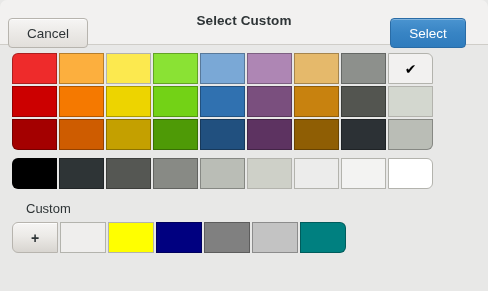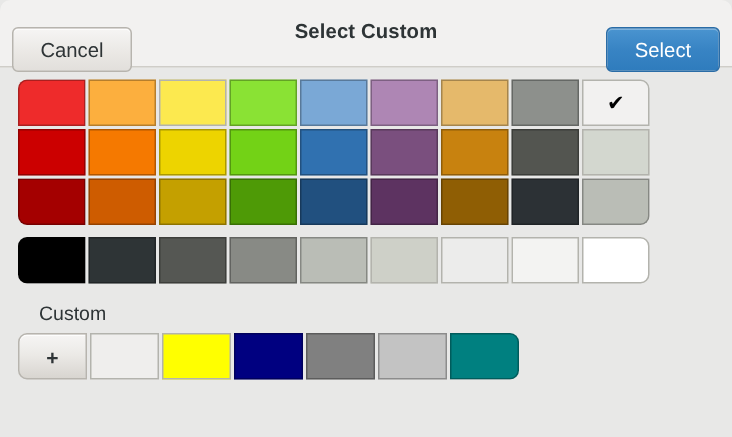--- a/index.html
+++ b/index.html
@@ -51,21 +51,21 @@
     margin-top:11px;
   }
   #cancel-button {
     left:8px; width:80px;
     background:linear-gradient(to bottom,#f6f5f4 0%,#eceae7 48%,#e2dfdb 100%);
     border:1px solid #b7b4ae;
     color:#2e3436;
     box-shadow:inset 0 1px 0 rgba(255,255,255,.75);
   }
   #select-button {
-    right:8px; width:76px;
+    right:22px; width:76px;
     background:linear-gradient(to bottom,#4a94d0 0%,#3884c4 50%,#2f7cbd 100%);
     border:1px solid #2a6ca6;
     color:#ffffff;
     box-shadow:inset 0 1px 0 rgba(255,255,255,.30);
   }
   
   #palette-area { position:relative; padding:8px 12px 0 12px; }
   .grid-row { display:flex; }
   .sw {
     width:45px; height:31px;

